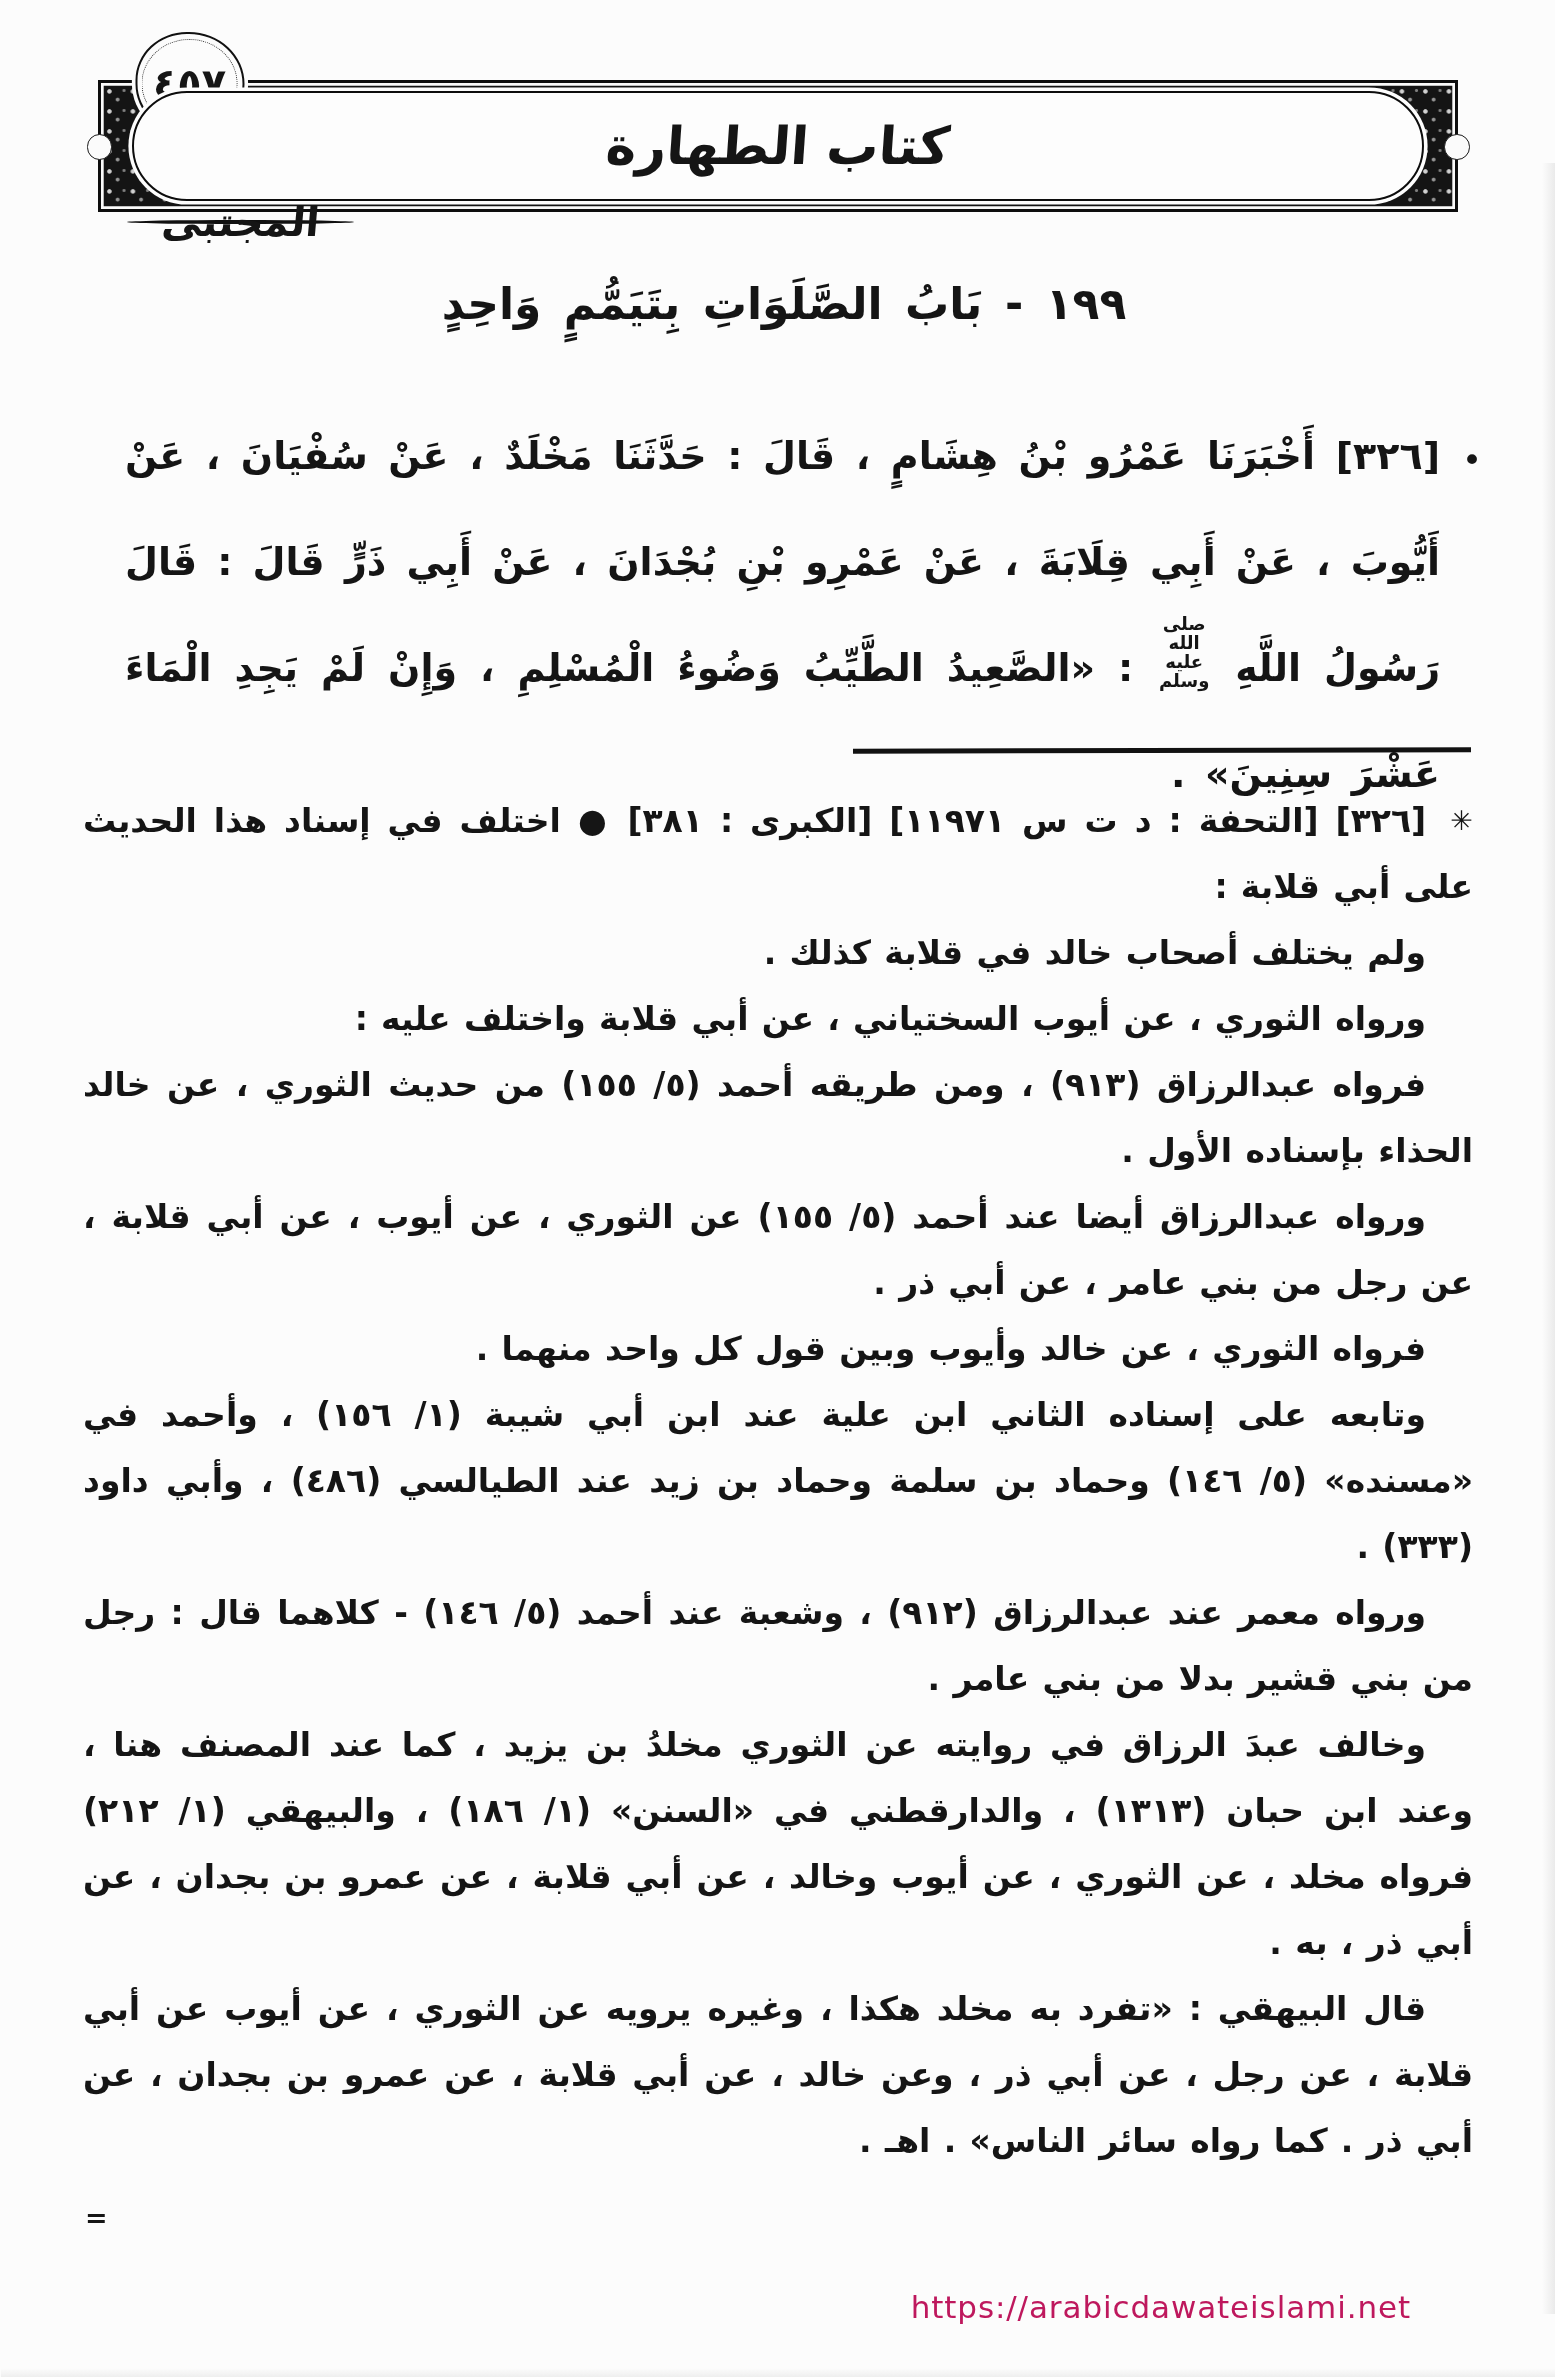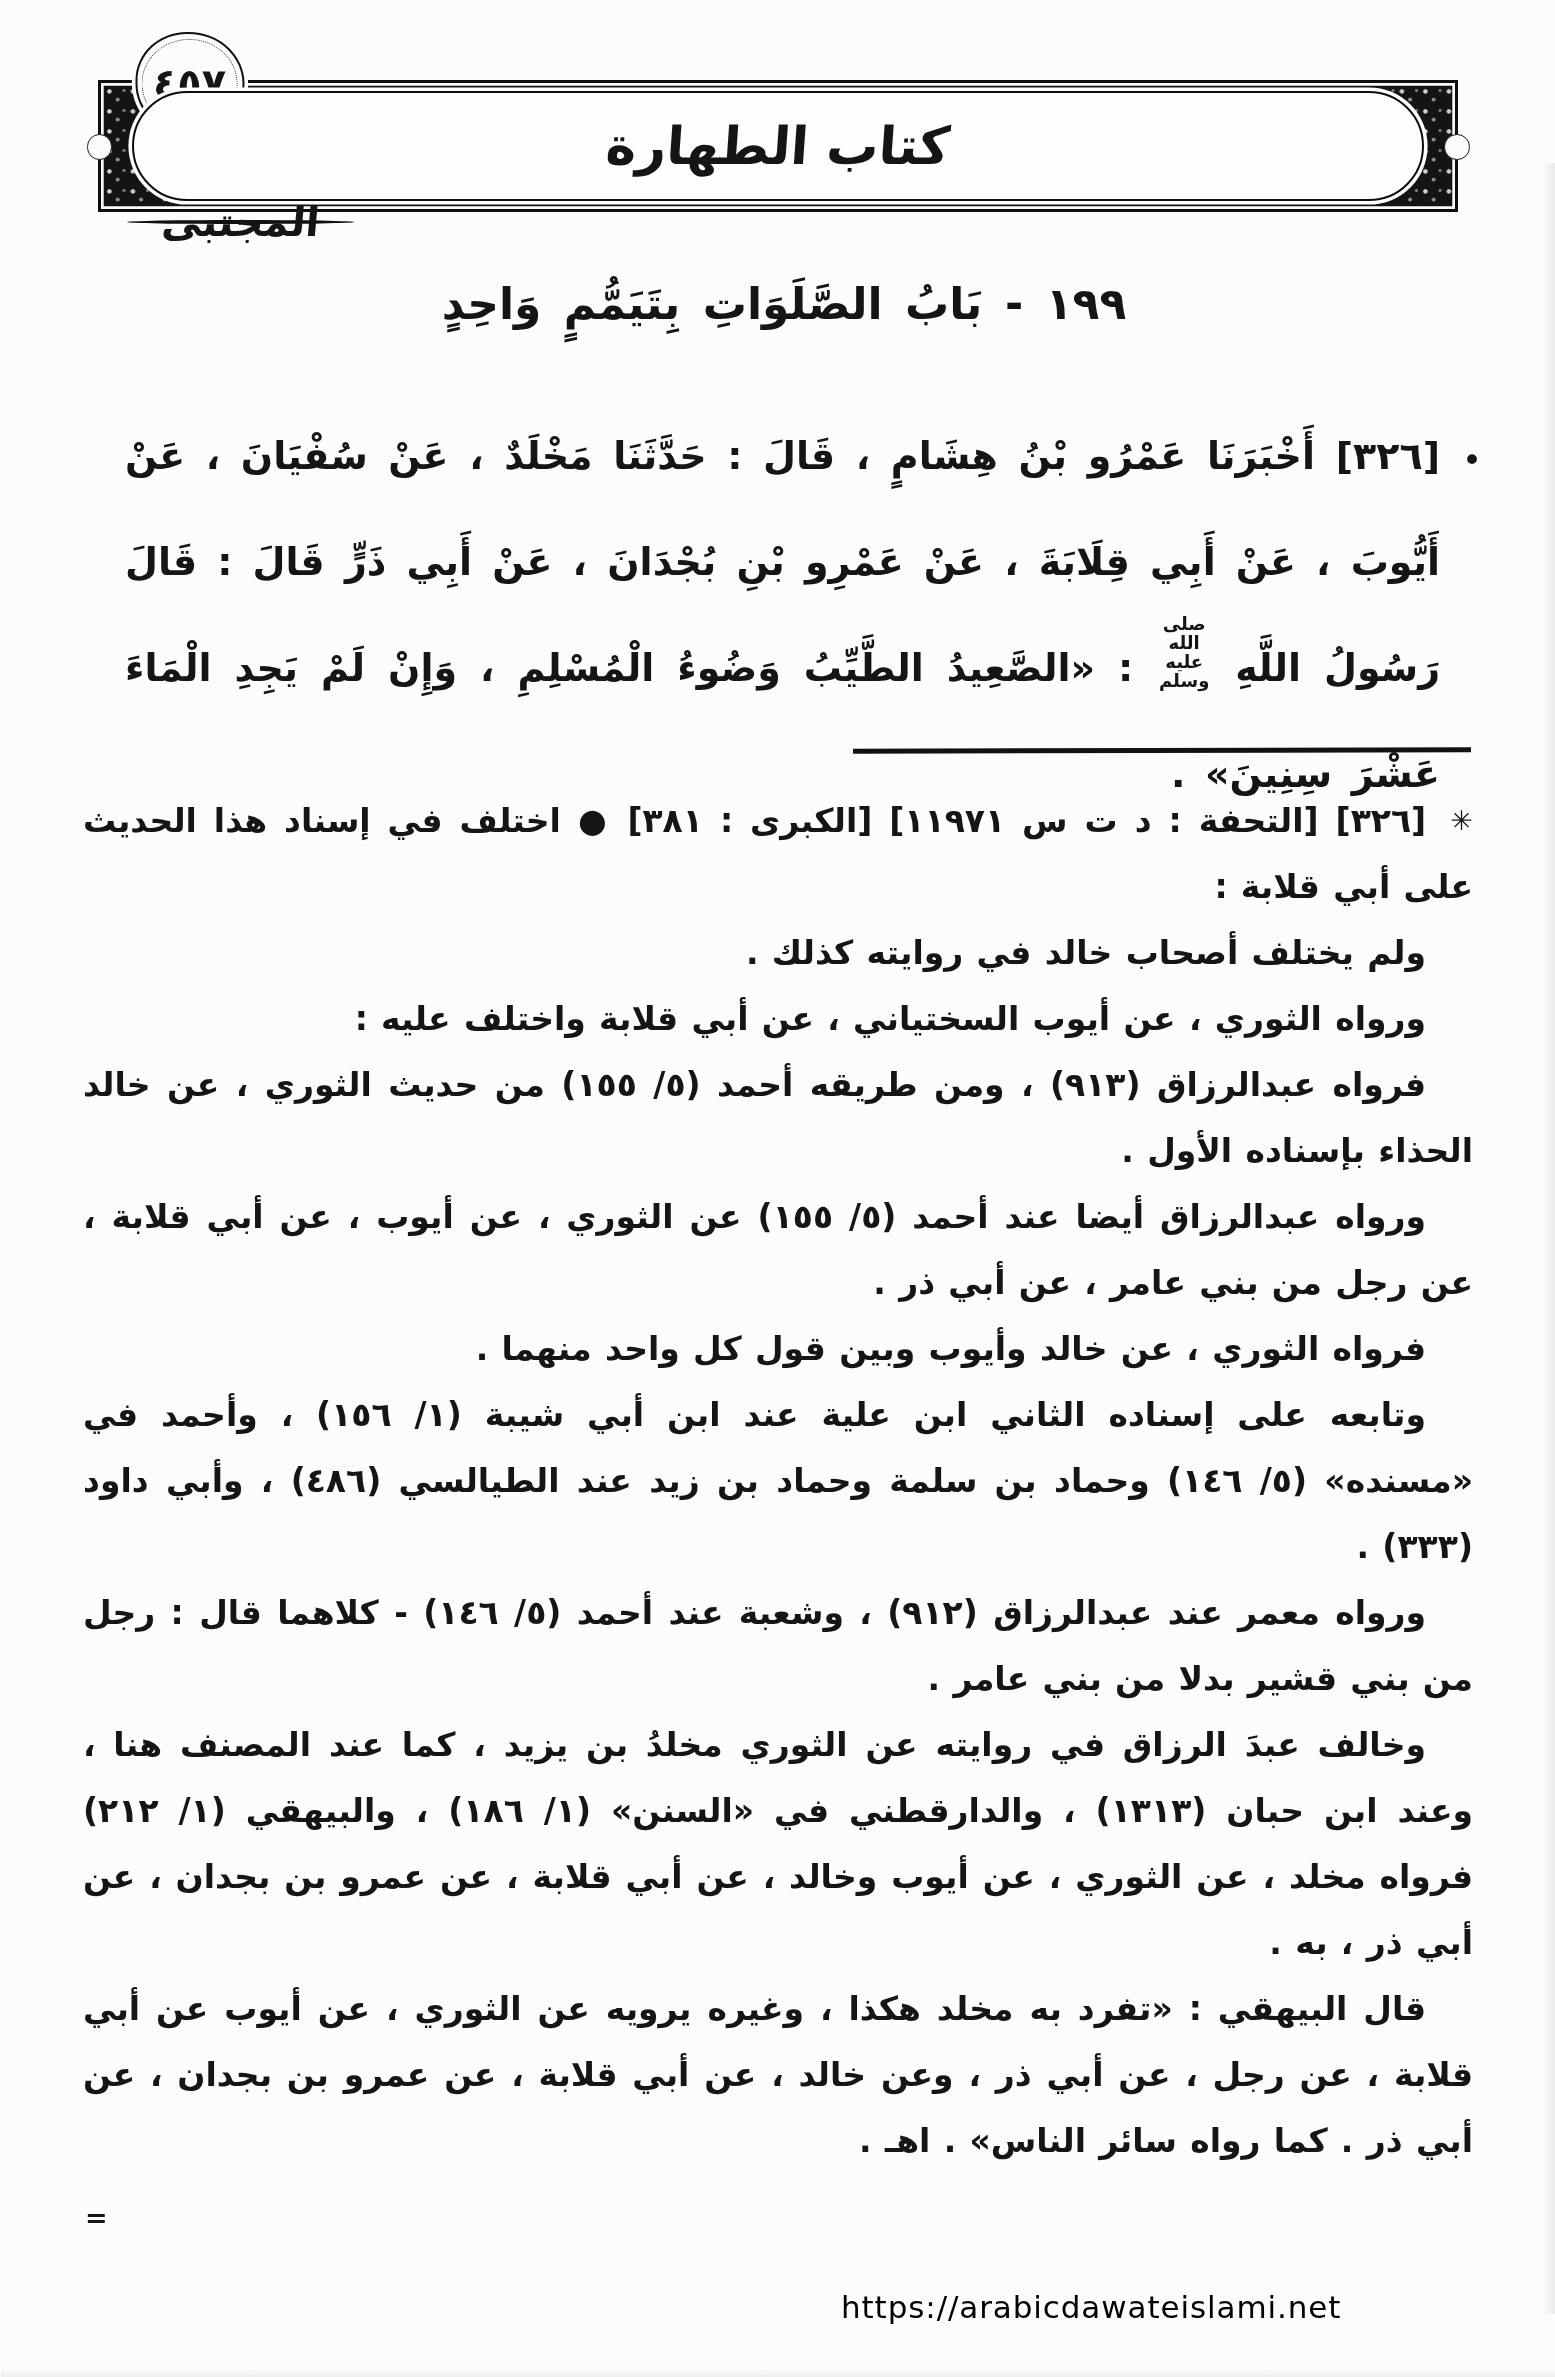--- a/index.html
+++ b/index.html
@@ -86,22 +86,22 @@
     text-align:justify;word-spacing:1.8px;}
   .cpara{margin:0;text-indent:47px;}
   .cpara.no-indent{text-indent:0;}
   .marker{font-size:27px;vertical-align:1.8px;margin-left:7.2px;}
 
   
   .continuation-mark{
     position:absolute;left:85px;top:2202px;font-size:27px;font-weight:700;
     letter-spacing:-1.8px;direction:ltr;}
   .watermark{
-    position:absolute;left:841px;top:2289px;width:597px;
-    font-size:31px;color:#000000;direction:ltr;text-align:left;
+    position:absolute;left:814px;top:2289px;width:597px;
+    font-size:31px;color:#be185d;direction:ltr;text-align:right;
     letter-spacing:0.9px;}
 </style>
 </head>
 <body>
 
 <div class="page">
 
   <div class="header-band">
     <div class="band-cell band-left">
       <div class="tex"></div>
@@ -138,21 +138,21 @@
     </p>
   </div>
 
   <div class="footnote-divider"></div>
 
   <div class="commentary">
     <p class="cpara no-indent">
       <span class="marker">✳</span>
       <span>[٣٢٦] [التحفة : د ت س ١١٩٧١] [الكبرى : ٣٨١]   ● اختلف في إسناد هذا الحديث على أبي قلابة :</span>
     </p>
-    <p class="cpara">ولم يختلف أصحاب خالد في روايته كذلك .</p>
+    <p class="cpara">ولم يختلف أصحاب خالد في قلابة كذلك .</p>
     <p class="cpara">ورواه الثوري ، عن أيوب السختياني ، عن أبي قلابة واختلف عليه :</p>
     <p class="cpara">فرواه عبدالرزاق (٩١٣) ، ومن طريقه أحمد (٥/ ١٥٥) من حديث الثوري ، عن خالد الحذاء بإسناده الأول .</p>
     <p class="cpara">ورواه عبدالرزاق أيضا عند أحمد (٥/ ١٥٥) عن الثوري ، عن أيوب ، عن أبي قلابة ، عن رجل من بني عامر ، عن أبي ذر .</p>
     <p class="cpara">فرواه الثوري ، عن خالد وأيوب وبين قول كل واحد منهما .</p>
     <p class="cpara">وتابعه على إسناده الثاني ابن علية عند ابن أبي شيبة (١/ ١٥٦) ، وأحمد في «مسنده» (٥/ ١٤٦) وحماد بن سلمة وحماد بن زيد عند الطيالسي (٤٨٦) ، وأبي داود (٣٣٣) .</p>
     <p class="cpara">ورواه معمر عند عبدالرزاق (٩١٢) ، وشعبة عند أحمد (٥/ ١٤٦) - كلاهما قال : رجل من بني قشير بدلا من بني عامر .</p>
     <p class="cpara">وخالف عبدَ الرزاق في روايته عن الثوري مخلدُ بن يزيد ، كما عند المصنف هنا ، وعند ابن حبان (١٣١٣) ، والدارقطني في «السنن» (١/ ١٨٦) ، والبيهقي (١/ ٢١٢) فرواه مخلد ، عن الثوري ، عن أيوب وخالد ، عن أبي قلابة ، عن عمرو بن بجدان ، عن أبي ذر ، به .</p>
     <p class="cpara">قال البيهقي : «تفرد به مخلد هكذا ، وغيره يرويه عن الثوري ، عن أيوب عن أبي قلابة ، عن رجل ، عن أبي ذر ، وعن خالد ، عن أبي قلابة ، عن عمرو بن بجدان ، عن أبي ذر . كما رواه سائر الناس» . اهـ .</p>
   </div>
 

